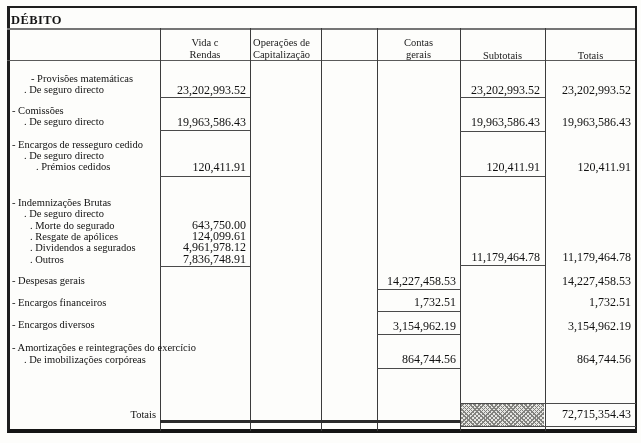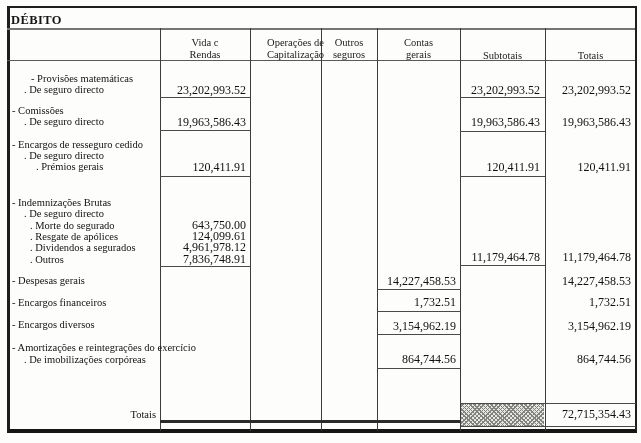--- a/index.html
+++ b/index.html
@@ -54,22 +54,21 @@
   <div class="abs hline" style="left:7px;top:60px;width:628px;background:#5a5a5a;"></div>
 
   <div class="abs vline" style="left:160px;top:28px;height:403px;"></div>
   <div class="abs vline" style="left:250px;top:28px;height:403px;"></div>
   <div class="abs vline" style="left:321px;top:28px;height:403px;"></div>
   <div class="abs vline" style="left:377px;top:28px;height:403px;"></div>
   <div class="abs vline" style="left:460px;top:28px;height:403px;"></div>
   <div class="abs vline" style="left:545px;top:28px;height:403px;"></div>
 
   <div class="abs hdr" style="left:160px;top:37px;width:90px;padding:0 20px;box-sizing:border-box;">Vida c Rendas</div>
-  <div class="abs hdr" style="left:260px;top:37px;width:71px;">Operações de Capitalização</div>
-  <div class="abs hdr" style="left:321px;top:37px;width:56px;">Outros seguros</div>
+  <div class="abs hdr" style="left:246px;top:37px;width:71px;">Operações de Capitalização</div>
   <div class="abs hdr" style="left:377px;top:37px;width:83px;padding:0 15px;box-sizing:border-box;">Contas gerais</div>
   <div class="abs hdr" style="left:460px;top:50px;width:85px;">Subtotais</div>
   <div class="abs hdr" style="left:545px;top:50px;width:91px;">Totais</div>
 
   <div class="abs lbl" style="left:12px;top:73px;margin-left:19px;">- Provisões matemáticas</div>
   <div class="abs lbl" style="left:24px;top:84px;">. De seguro directo</div>
   <div class="abs num" style="left:160px;top:85px;width:86px;">23,202,993.52</div>
   <div class="abs num" style="left:460px;top:85px;width:80px;">23,202,993.52</div>
   <div class="abs num" style="left:545px;top:85px;width:86px;">23,202,993.52</div>
   <div class="abs hline" style="left:160px;top:97px;width:90px;"></div>
@@ -78,21 +77,21 @@
   <div class="abs lbl" style="left:12px;top:105px;">- Comissões</div>
   <div class="abs lbl" style="left:24px;top:116px;">. De seguro directo</div>
   <div class="abs num" style="left:160px;top:117px;width:86px;">19,963,586.43</div>
   <div class="abs num" style="left:460px;top:117px;width:80px;">19,963,586.43</div>
   <div class="abs num" style="left:545px;top:117px;width:86px;">19,963,586.43</div>
   <div class="abs hline" style="left:160px;top:130px;width:90px;"></div>
   <div class="abs hline" style="left:460px;top:131px;width:85px;"></div>
 
   <div class="abs lbl" style="left:12px;top:139px;">- Encargos de resseguro cedido</div>
   <div class="abs lbl" style="left:24px;top:150px;">. De seguro directo</div>
-  <div class="abs lbl" style="left:36px;top:161px;">. Prémios gerais</div>
+  <div class="abs lbl" style="left:36px;top:161px;">. Prémios cedidos</div>
   <div class="abs num" style="left:160px;top:162px;width:86px;">120,411.91</div>
   <div class="abs num" style="left:460px;top:162px;width:80px;">120,411.91</div>
   <div class="abs num" style="left:545px;top:162px;width:86px;">120,411.91</div>
   <div class="abs hline" style="left:160px;top:176px;width:90px;"></div>
   <div class="abs hline" style="left:460px;top:176px;width:85px;"></div>
 
   <div class="abs lbl" style="left:12px;top:197px;">- Indemnizações Brutas</div>
   <div class="abs lbl" style="left:24px;top:208px;">. De seguro directo</div>
   <div class="abs lbl" style="left:30px;top:220px;">. Morte do segurado</div>
   <div class="abs lbl" style="left:30px;top:231px;">. Resgate de apólices</div>

